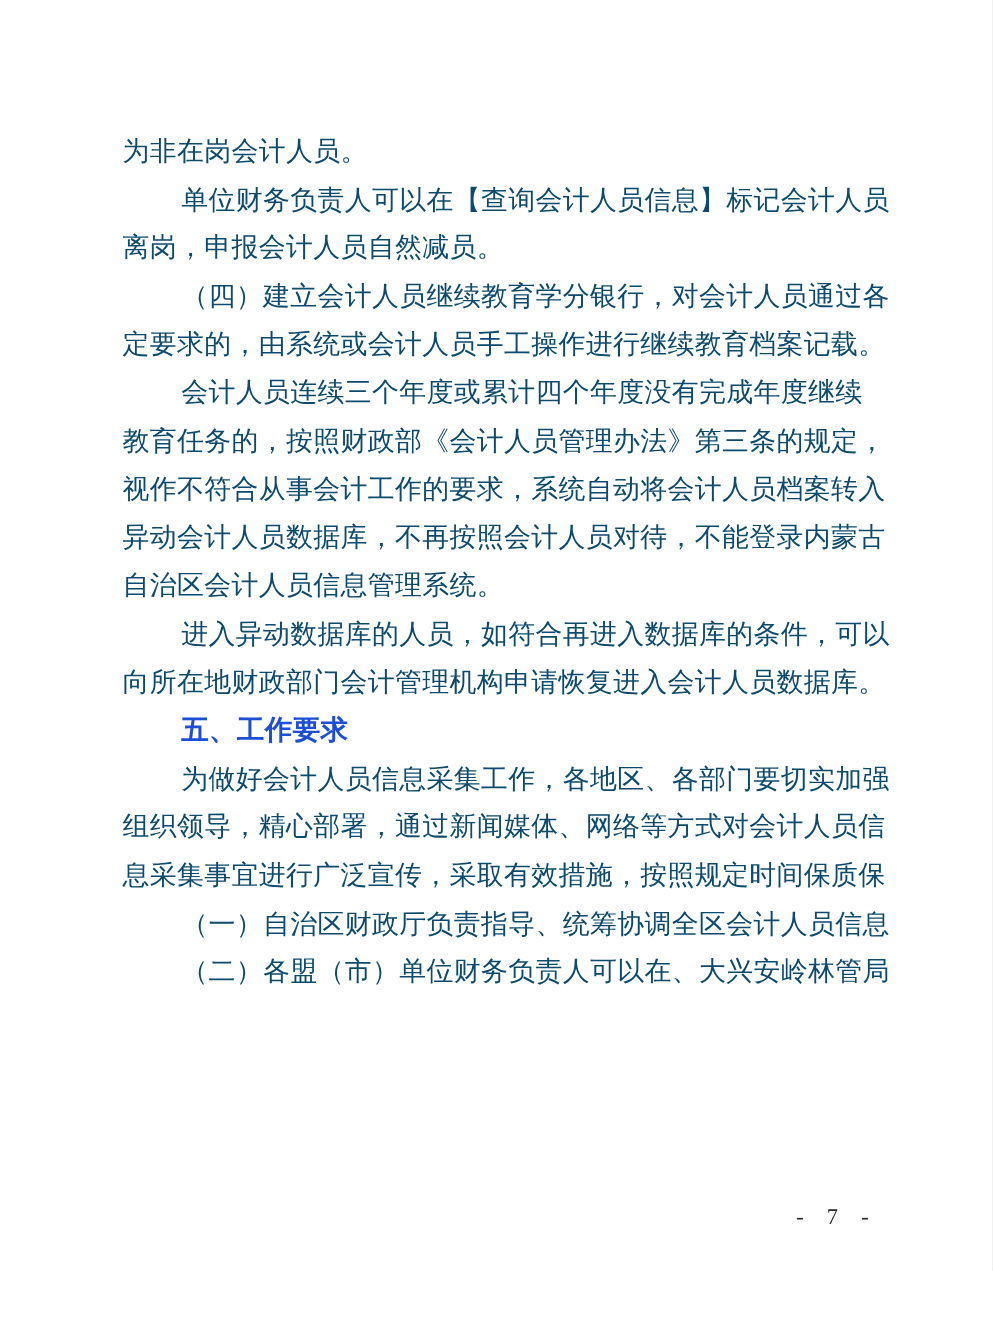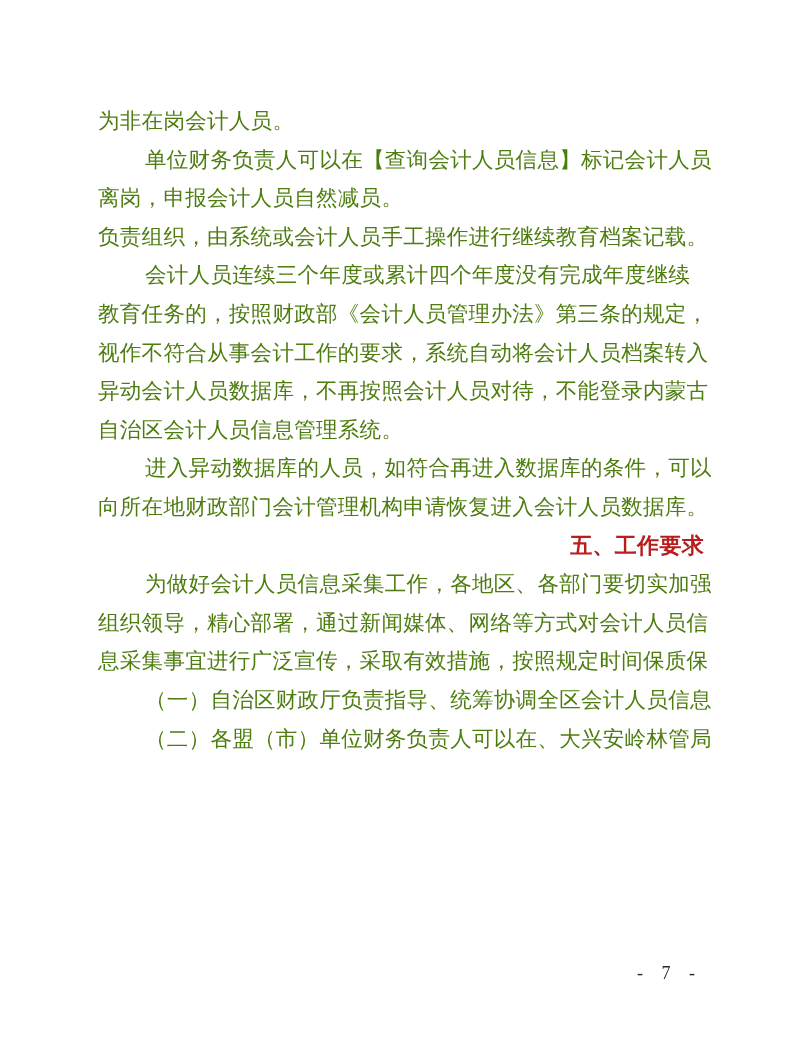--- a/index.html
+++ b/index.html
@@ -18,49 +18,49 @@
     position: absolute;
     left: 98px;
     top: 102px;
     width: 606px;
   }
   .line {
     font-size: 21.5px;
     line-height: 38.6px;
     letter-spacing: 0.3px;
     white-space: nowrap;
-    color: #4d7c0f;
+    color: #0c4a6e;
   }
   .indent { padding-left: 47px; }
   .heading {
     font-family: "Liberation Sans", "DejaVu Sans", sans-serif;
     font-weight: bold;
-    color: #b91c1c;
+    color: #1d4ed8;
     font-size: 22px;
-    text-align: right;
   }
   .footer {
     position: absolute;
     top: 963px;
     right: 92px;
     font-size: 18px;
     letter-spacing: 7px;
     color: #2a2a2a;
     font-family: "Liberation Serif", "DejaVu Serif", serif;
   }
 </style>
 </head>
 <body>
 
 <div class="page">
   <div class="content">
     <div class="line">为非在岗会计人员。</div>
     <div class="line indent">单位财务负责人可以在【查询会计人员信息】标记会计人员</div>
     <div class="line">离岗，申报会计人员自然减员。</div>
-    <div class="line">负责组织，由系统或会计人员手工操作进行继续教育档案记载。</div>
+    <div class="line indent">（四）建立会计人员继续教育学分银行，对会计人员通过各</div>
+    <div class="line">定要求的，由系统或会计人员手工操作进行继续教育档案记载。</div>
     <div class="line indent">会计人员连续三个年度或累计四个年度没有完成年度继续</div>
     <div class="line">教育任务的，按照财政部《会计人员管理办法》第三条的规定，</div>
     <div class="line">视作不符合从事会计工作的要求，系统自动将会计人员档案转入</div>
     <div class="line">异动会计人员数据库，不再按照会计人员对待，不能登录内蒙古</div>
     <div class="line">自治区会计人员信息管理系统。</div>
     <div class="line indent">进入异动数据库的人员，如符合再进入数据库的条件，可以</div>
     <div class="line">向所在地财政部门会计管理机构申请恢复进入会计人员数据库。</div>
     <div class="line indent heading">五、工作要求</div>
     <div class="line indent">为做好会计人员信息采集工作，各地区、各部门要切实加强</div>
     <div class="line">组织领导，精心部署，通过新闻媒体、网络等方式对会计人员信</div>

